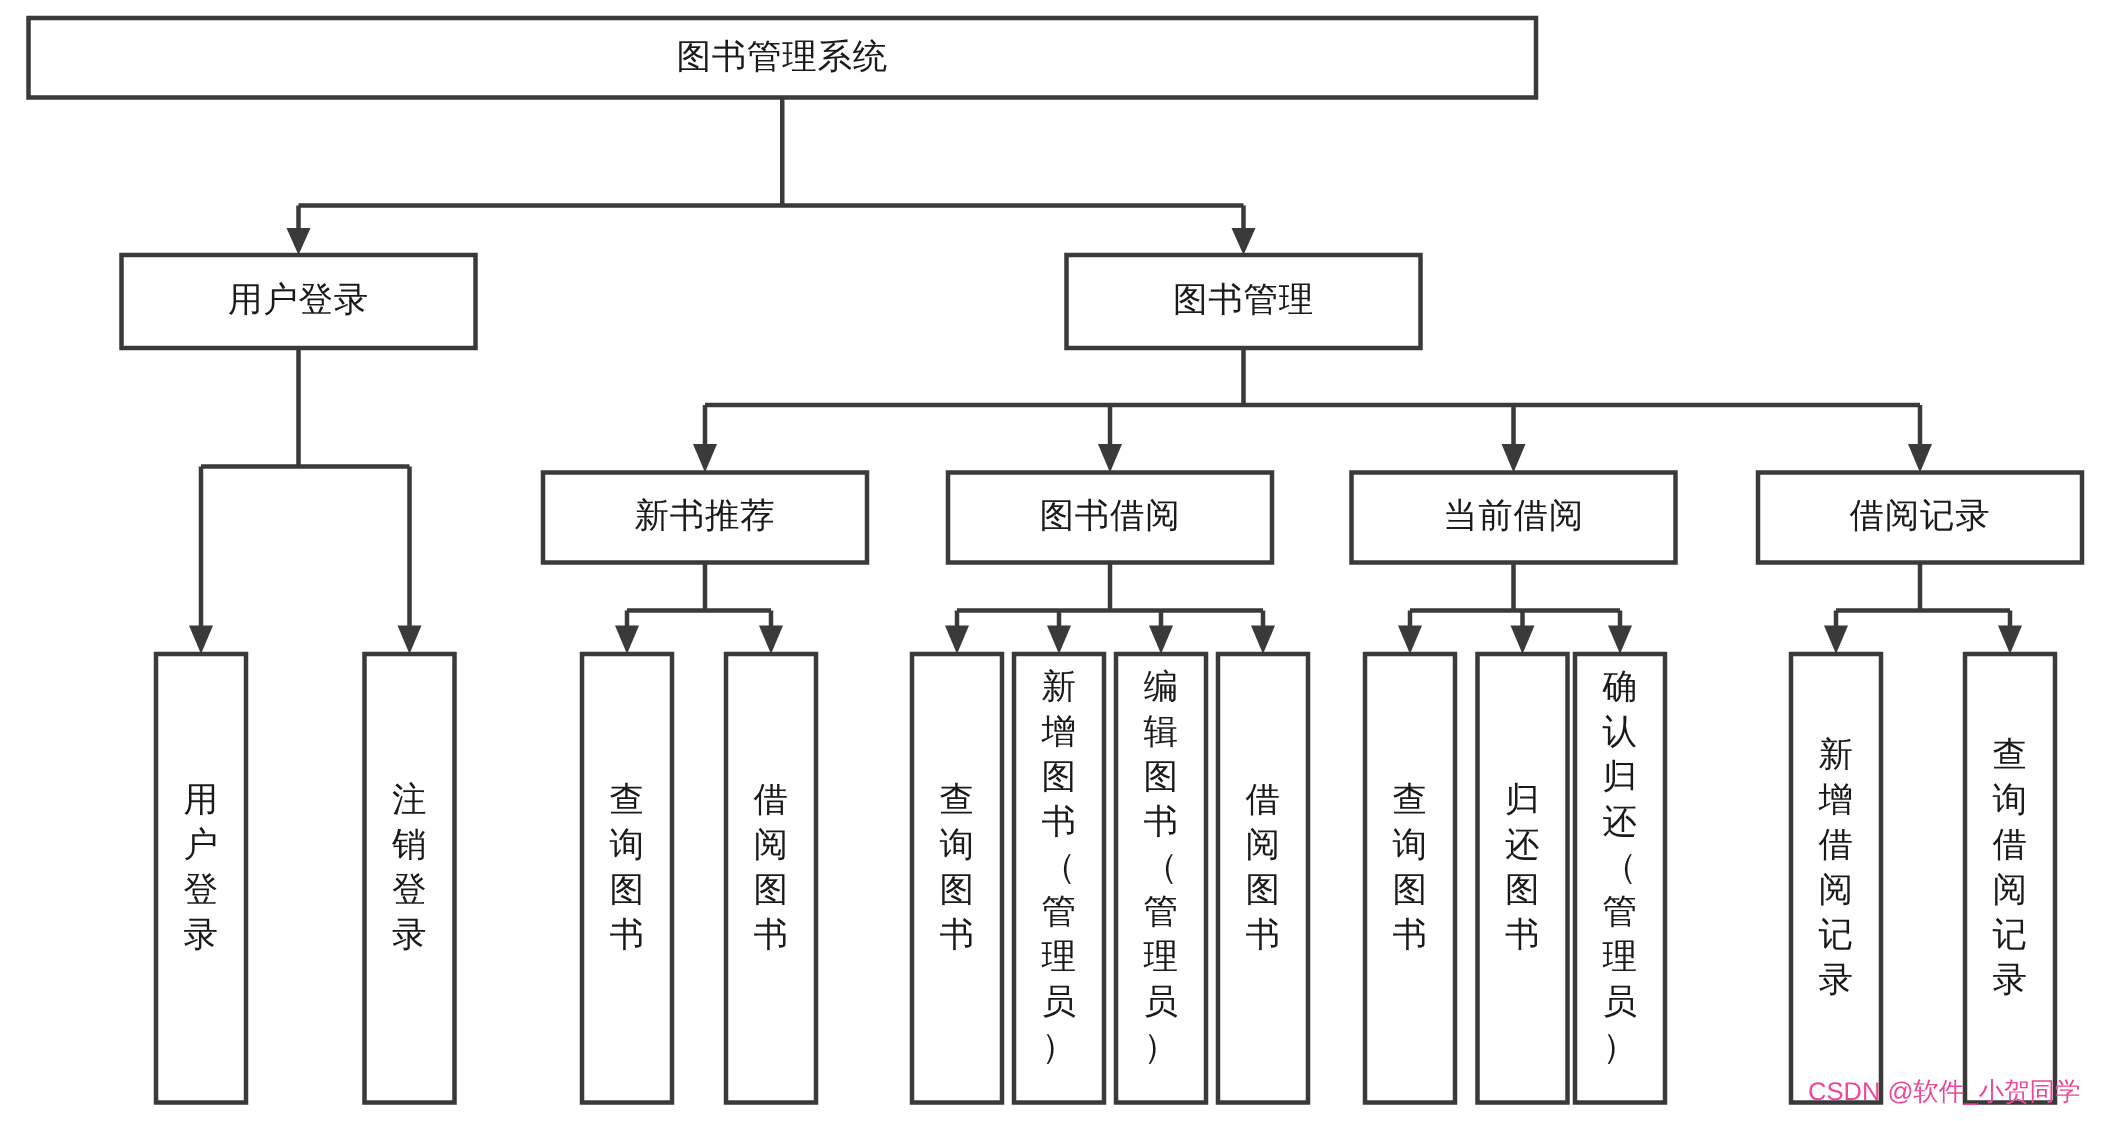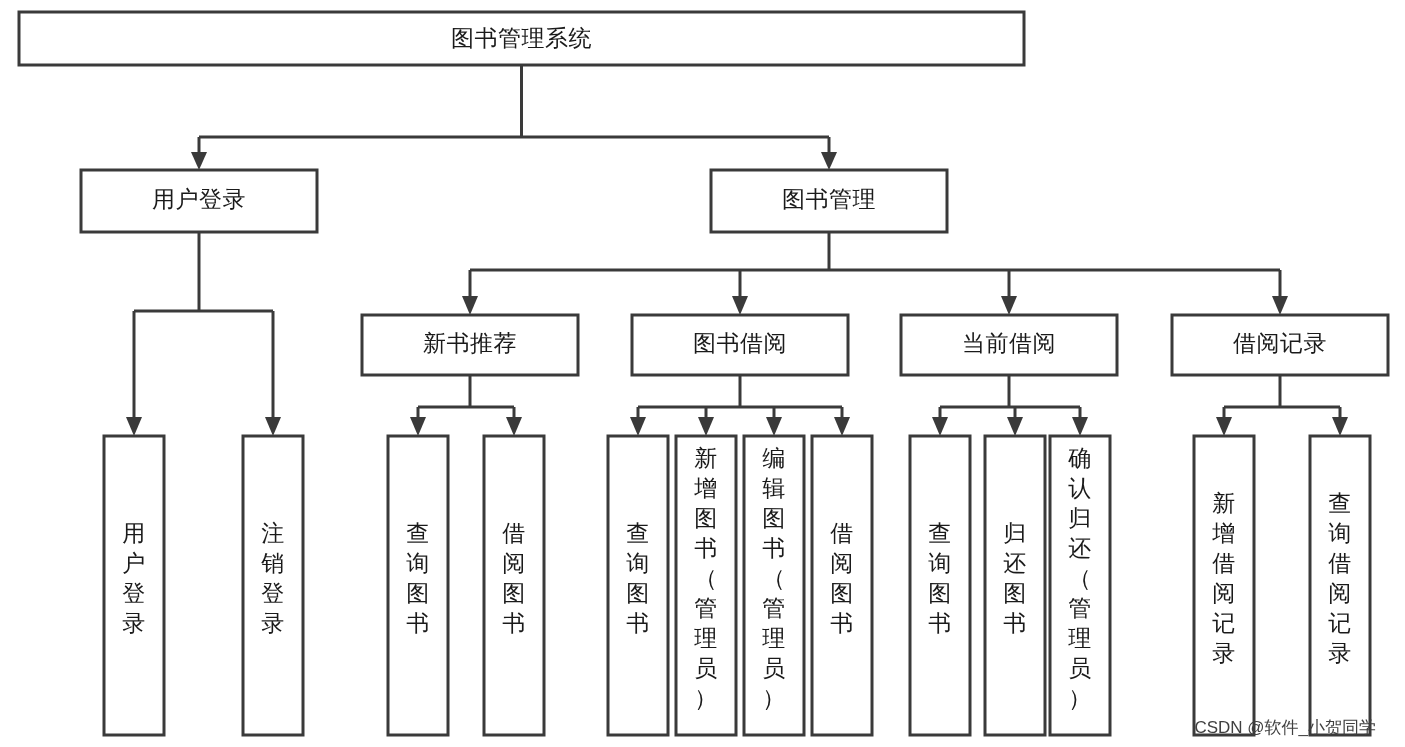--- a/index.html
+++ b/index.html
@@ -49,25 +49,25 @@
     stroke: #3a3a3a;
     stroke-width: 3;
     fill: none;
   }
   .arrow-head {
     fill: #3a3a3a;
     stroke: none;
   }
   .watermark {
     position: absolute;
-    right: 29px;
+    right: 18px;
     bottom: 8px;
     font-family: "Liberation Sans", "DejaVu Sans", sans-serif;
     font-size: 17px;
-    color: #404040;
+    color: #ec4899;
     white-space: nowrap;
     user-select: none;
   }
 </style>
 </head>
 <body>
 
 <div id="diagram-root">
   <svg class="flow" viewBox="0 0 1405 747">
 

